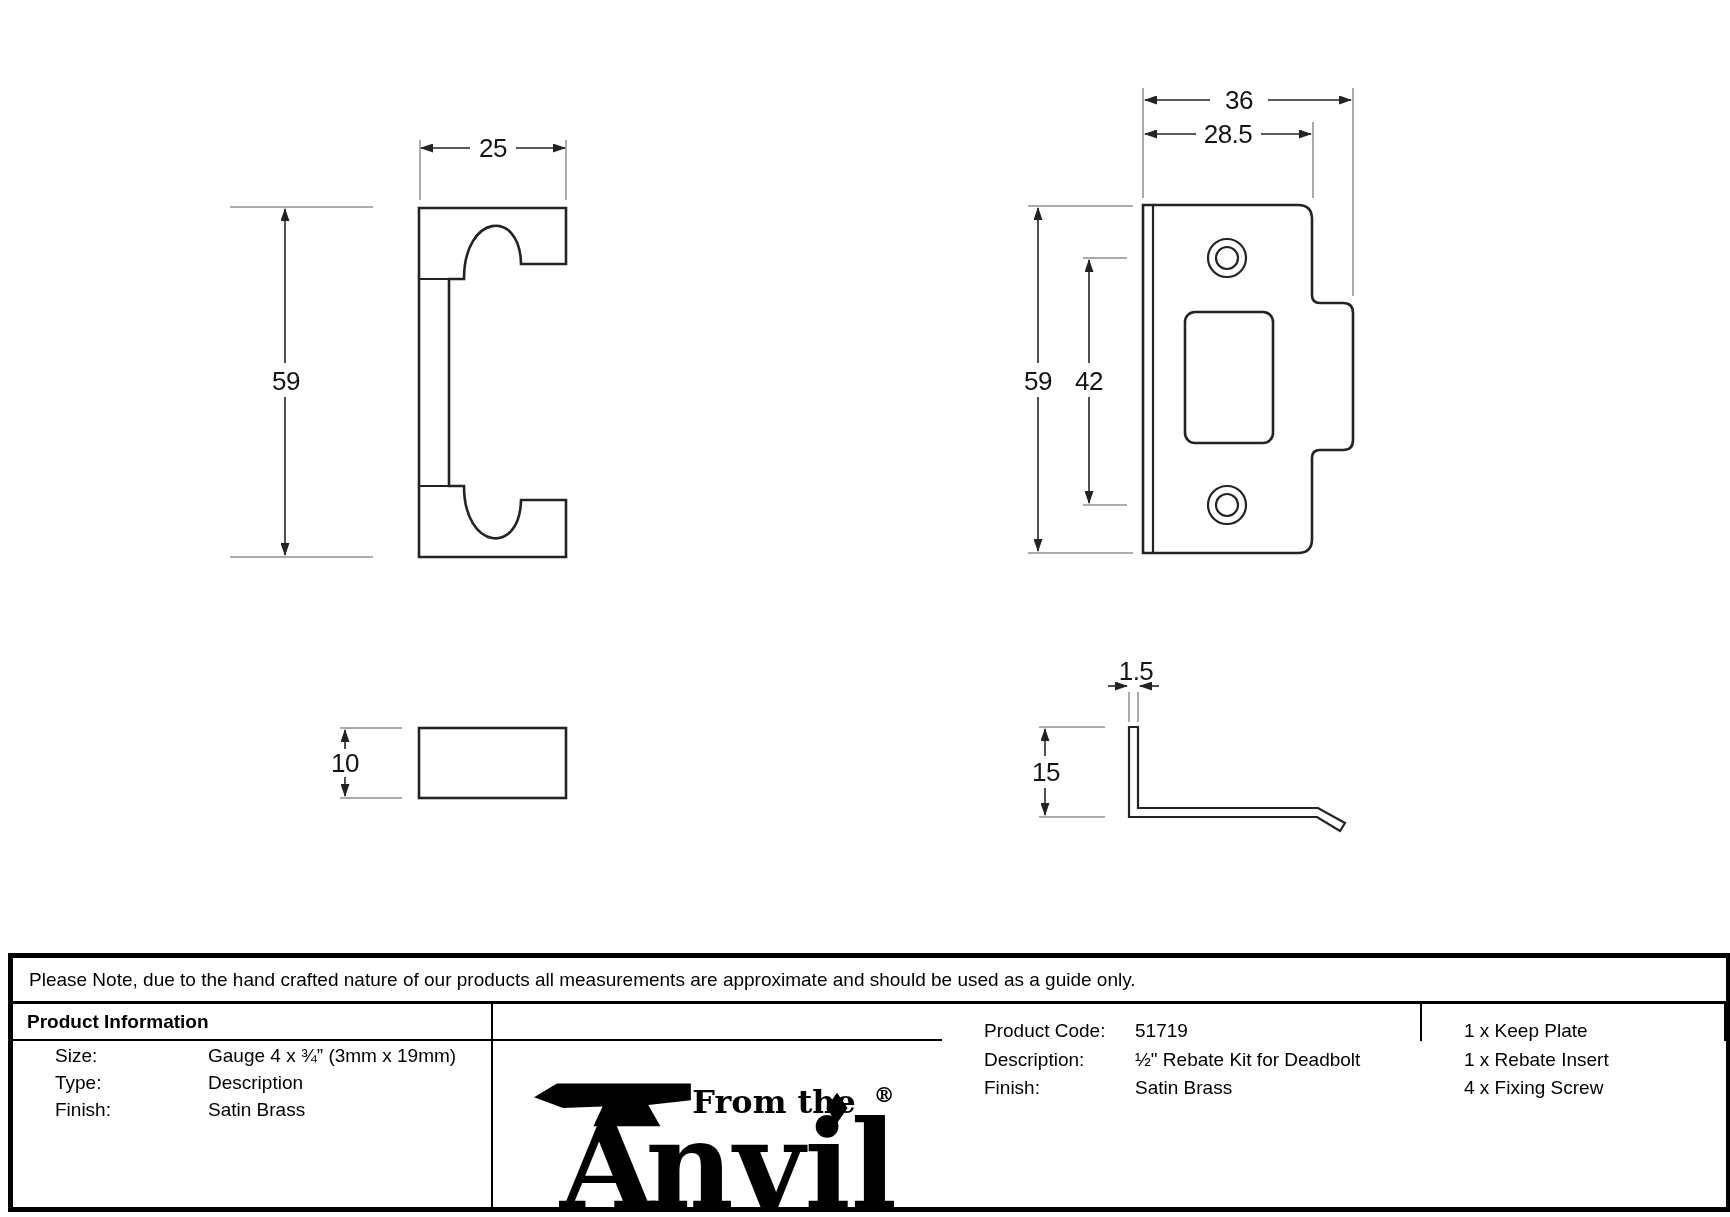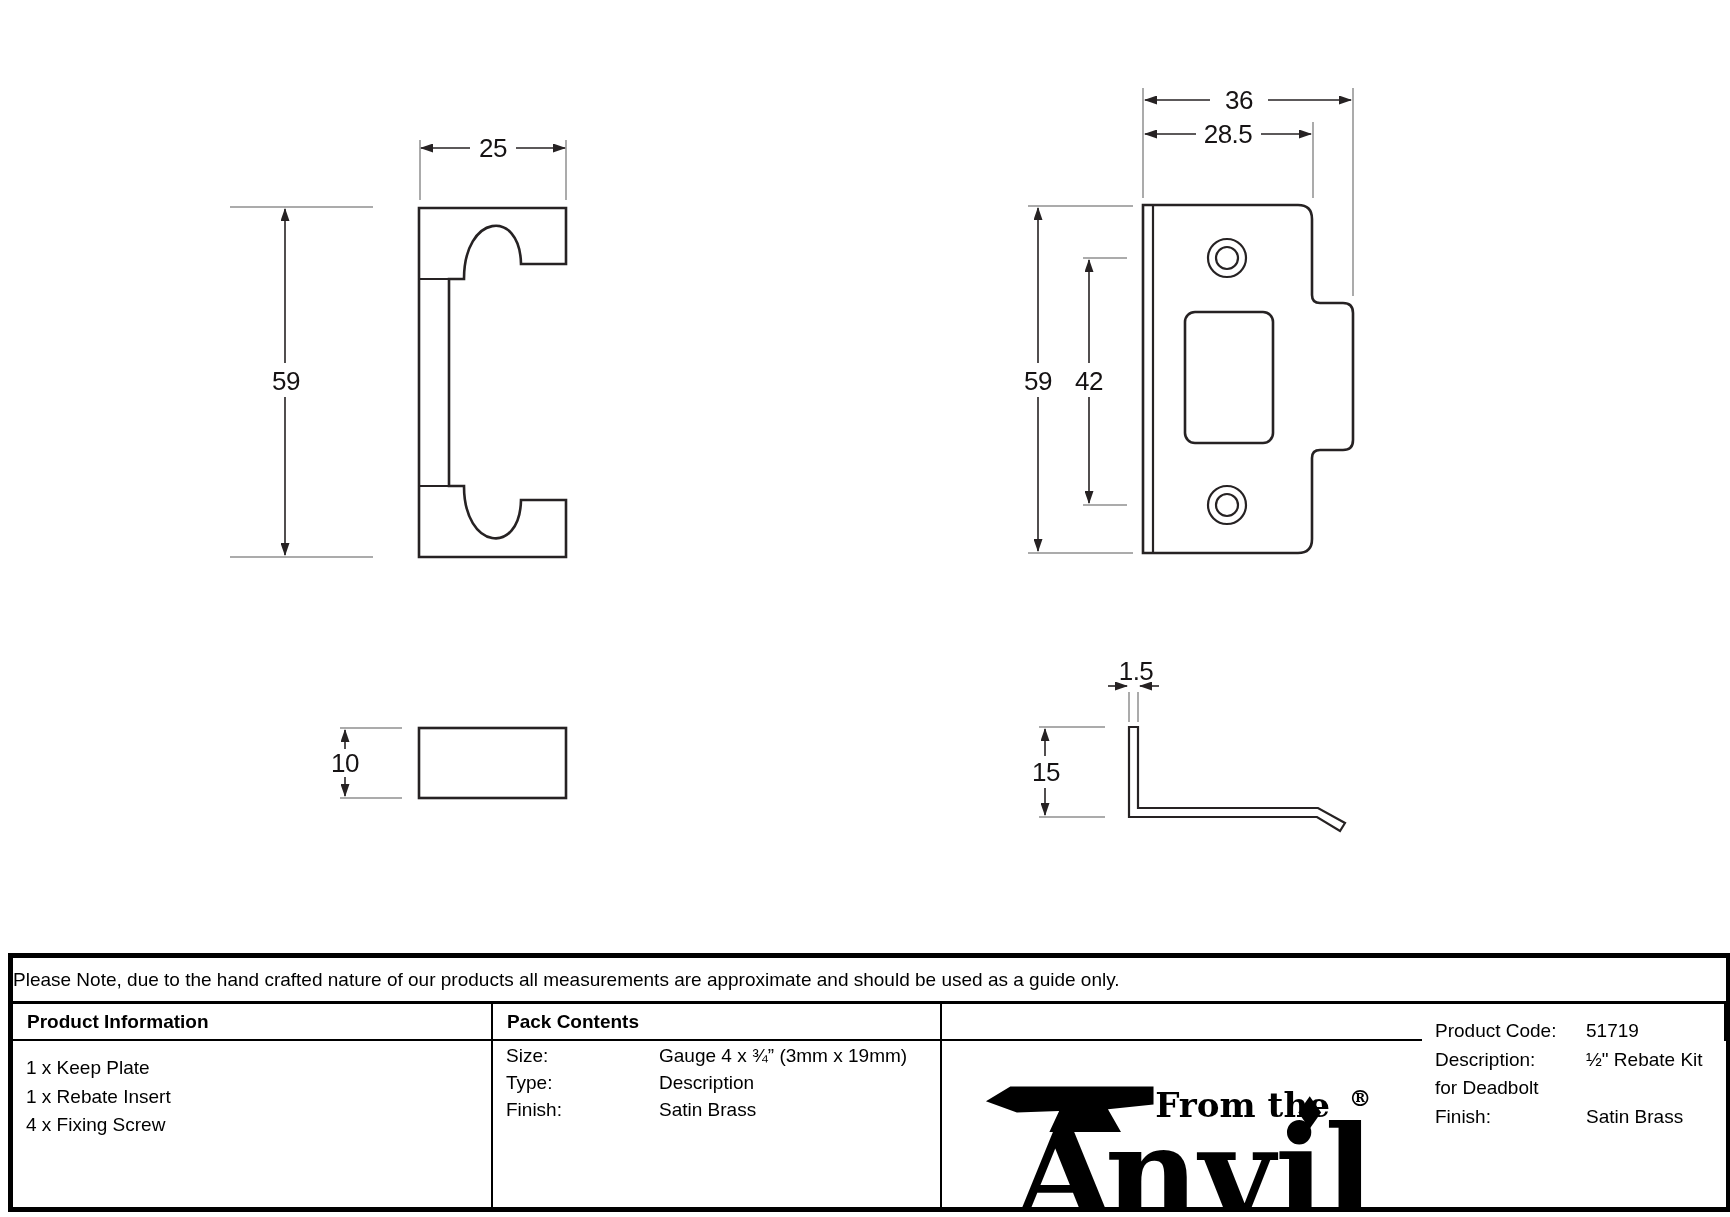--- a/index.html
+++ b/index.html
@@ -7,24 +7,24 @@
   .sheet{position:absolute;inset:0;background:#fff;overflow:hidden;}
   .drawing-svg{position:absolute;left:0;top:0;}
   .drawing-svg text{font-family:"Liberation Sans",sans-serif;font-size:26px;fill:#161314;letter-spacing:-0.5px;}
   .shape{fill:none;stroke:#262223;stroke-width:2.6;}
   .shape-thin{fill:none;stroke:#262223;stroke-width:2.2;}
   .dim{stroke:#262223;stroke-width:1.6;fill:none;}
   .ext{stroke:#8f8f8f;stroke-width:1.5;fill:none;}
   .infotable{position:absolute;left:8px;top:953px;width:1713px;bottom:5px;border:5px solid #000;
     display:grid;grid-template-columns:480px 449px 480px 1fr;grid-template-rows:46px 37px 1fr;
     font-size:19px;background:#fff;}
-  .note-row{grid-column:1/5;border-bottom:3px solid #000;display:flex;align-items:center;padding-left:0;}
+  .note-row{grid-column:1/5;border-bottom:3px solid #000;display:flex;align-items:center;padding-left:16px;}
   .hd{border-bottom:2px solid #000;display:flex;align-items:center;padding-left:14px;font-weight:bold;}
   .vline{border-right:2px solid #000;}
-  .cell{padding:13px 8px 0 13px;line-height:28.5px;}
+  .cell{padding:13px 8px 0 13px;line-height:28.5px;margin-left:29px;}
   .cell.fix{line-height:27px;padding-top:1px;}
   .lblP{display:inline-block;width:151px;}
   .lblF{display:inline-block;width:153px;}
   .logo-cell{position:relative;overflow:hidden;}
   .logo-cell svg{position:absolute;inset:0;}
   .logo-serif{font-family:"DejaVu Serif","Liberation Serif",serif;font-weight:bold;fill:#000;}
 </style>
 </head>
 <body>
 
@@ -116,21 +116,20 @@
       <text x="1046" y="781" text-anchor="middle">15</text>
     </g>
   </svg>
 
   <div class="infotable">
     <div class="note-row">
       <span>Please Note, due to the hand crafted nature of our products all measurements are approximate and should be used as a guide only.</span>
     </div>
 
     <div class="hd vline">Product Information</div>
-    <div class="hd vline">Pack Contents</div>
     <div class="hd"></div>
 
     <div class="cell vline">
       <div>
         <span class="lblP">Product Code:</span><span>51719</span>
       </div>
       <div>
         <span class="lblP">Description:</span><span>½" Rebate Kit for Deadbolt</span>
       </div>
       <div>

